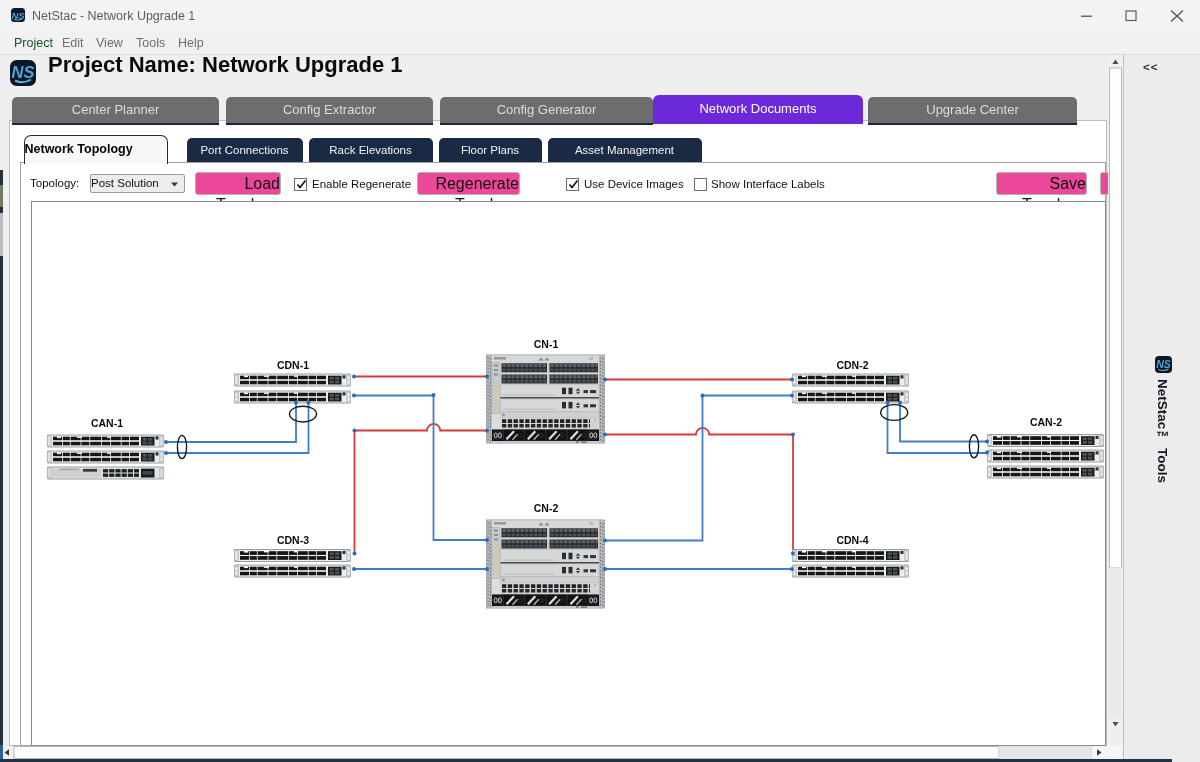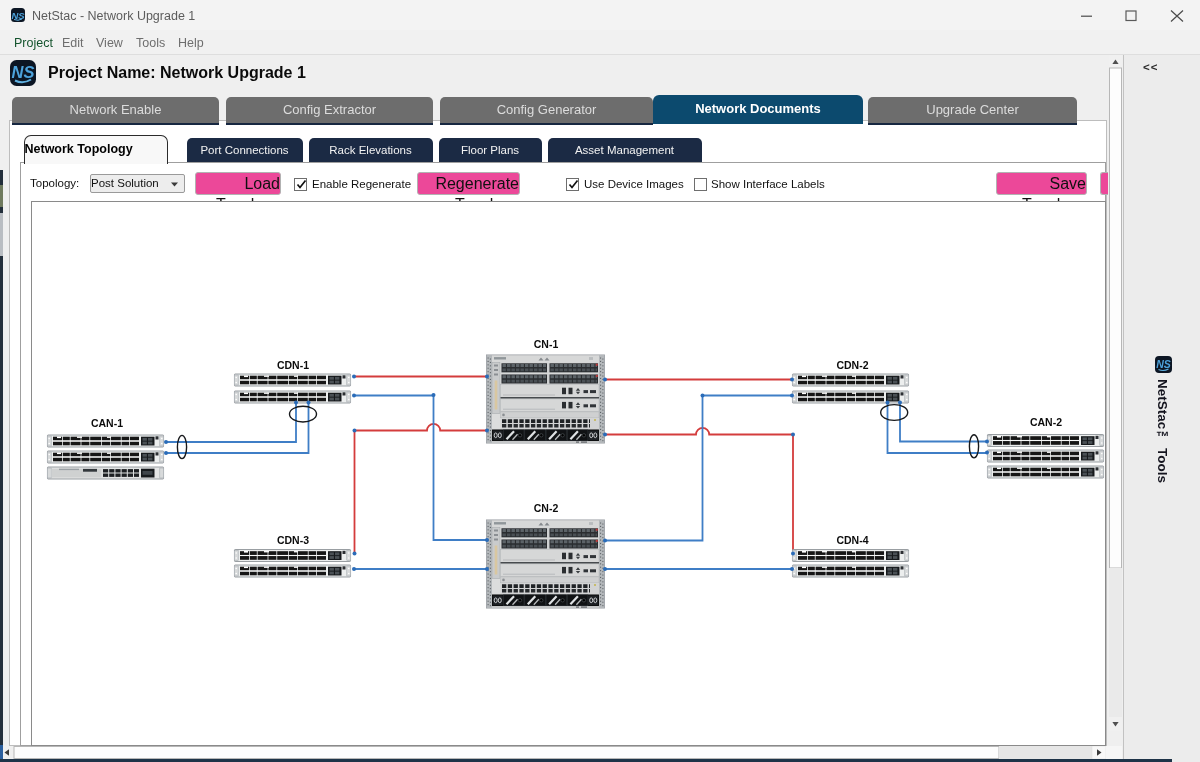--- a/index.html
+++ b/index.html
@@ -36,29 +36,29 @@
 <div class="abs" style="left:62px;top:36px;font-size:12.5px;color:#6e6e6e">Edit</div>
 <div class="abs" style="left:96px;top:36px;font-size:12.5px;color:#6e6e6e">View</div>
 <div class="abs" style="left:136px;top:36px;font-size:12.5px;color:#6e6e6e">Tools</div>
 <div class="abs" style="left:178px;top:36px;font-size:12.5px;color:#6e6e6e">Help</div>
 
 <svg class="abs" style="left:10px;top:60px" width="26" height="26" viewBox="0 0 26 26">
  <rect x="0" y="0" width="26" height="26" rx="6.5" fill="#0c1624"></rect>
  <text x="13" y="17.5" font-family="Liberation Sans" font-size="16.5" font-weight="bold" fill="#4da3dc" text-anchor="middle" font-style="italic">NS</text>
  <path d="M5 20.5 Q13 24.5 21 19.5" stroke="#5fb0e0" stroke-width="2" fill="none"></path>
 </svg>
-<div class="abs" style="left:48px;top:64px;font-size:16px;font-weight:bold;color:#0a0a0a">Project Name: Network Upgrade 1</div>
-
-<div class="tab" style="left:12px;top:97px;width:207px">Network Enable</div>
+<div class="abs" style="left:48px;top:52px;font-size:22px;font-weight:bold;color:#0a0a0a">Project Name: Network Upgrade 1</div>
+
+<div class="tab" style="left:12px;top:97px;width:207px">Center Planner</div>
 <div class="tab" style="left:226px;top:97px;width:207px">Config Extractor</div>
 <div class="tab" style="left:440px;top:97px;width:213px">Config Generator</div>
 <div class="tab" style="left:868px;top:97px;width:209px">Upgrade Center</div>
 
 <div class="abs" style="left:9px;top:120px;width:1098px;height:626px;background:#ffffff;border:1px solid #bdbdbd"></div>
-<div class="tab" style="left:653px;top:95px;width:210px;height:29px;background:#0c4a6e;color:#fff;font-weight:bold;line-height:28px;border-radius:6px 6px 0 0;border-bottom:none;z-index:3">Network Documents</div>
+<div class="tab" style="left:653px;top:95px;width:210px;height:29px;background:#6d28d9;color:#fff;font-weight:normal;line-height:28px;border-radius:6px 6px 0 0;border-bottom:none;z-index:3">Network Documents</div>
 
 <div class="stab" style="left:186.5px;top:137.5px;width:116px">Port Connections</div>
 <div class="stab" style="left:308.5px;top:137.5px;width:124px">Rack Elevations</div>
 <div class="stab" style="left:438.5px;top:137.5px;width:103px">Floor Plans</div>
 <div class="stab" style="left:547.5px;top:137.5px;width:154px">Asset Management</div>
 
 <div class="abs" style="left:20px;top:161.5px;width:1086px;height:584px;background:#fff;border:1px solid #9f9f9f"></div>
 <div class="abs" style="left:23.5px;top:135px;width:144px;height:29px;background:#f8f8f8;border:1.4px solid #2b2b2b;border-bottom:none;border-radius:7px 7px 0 0;font-size:12.5px;font-weight:bold;color:#000;text-align:left;line-height:27px">Network Topology</div>
 
 <div class="abs" style="left:30px;top:177px;font-size:11.5px;color:#111">Topology:</div>

